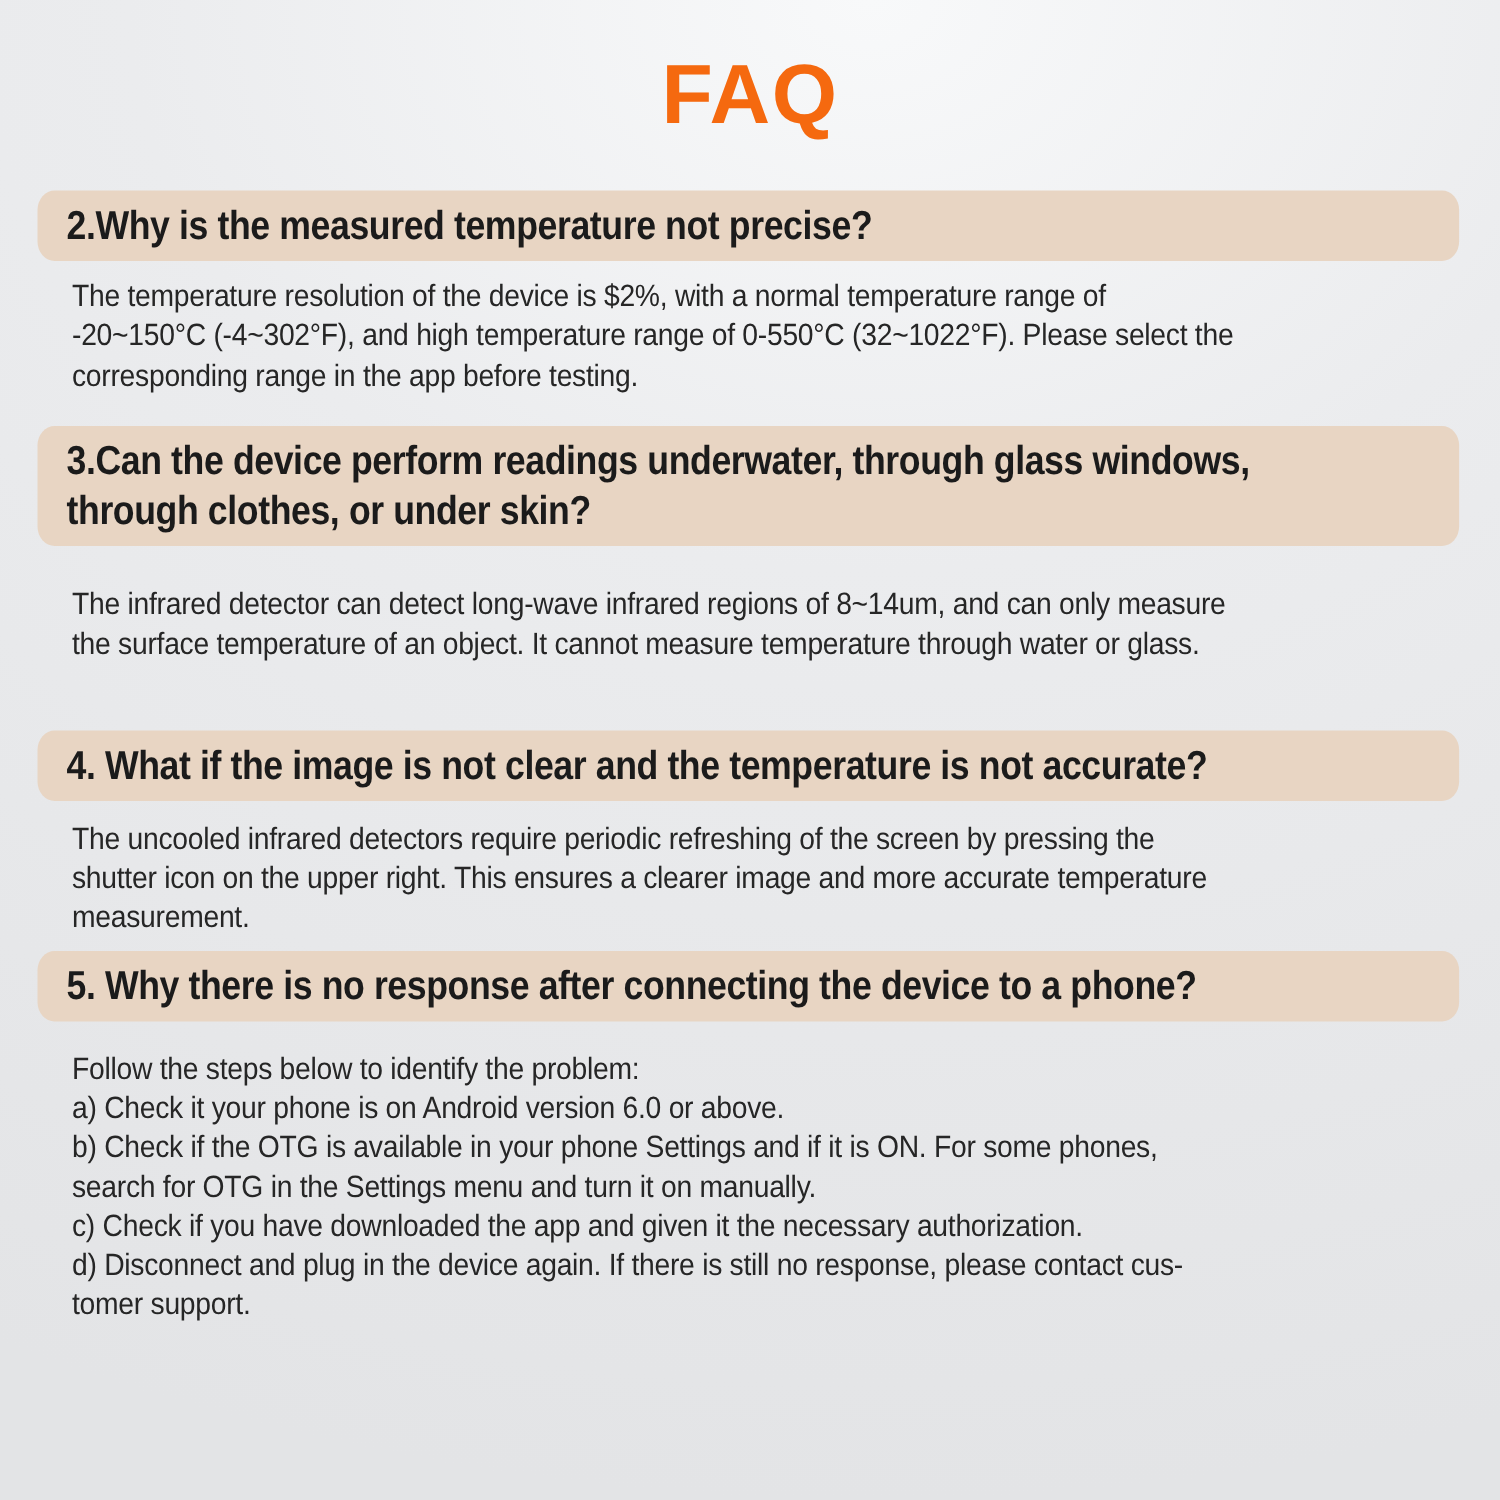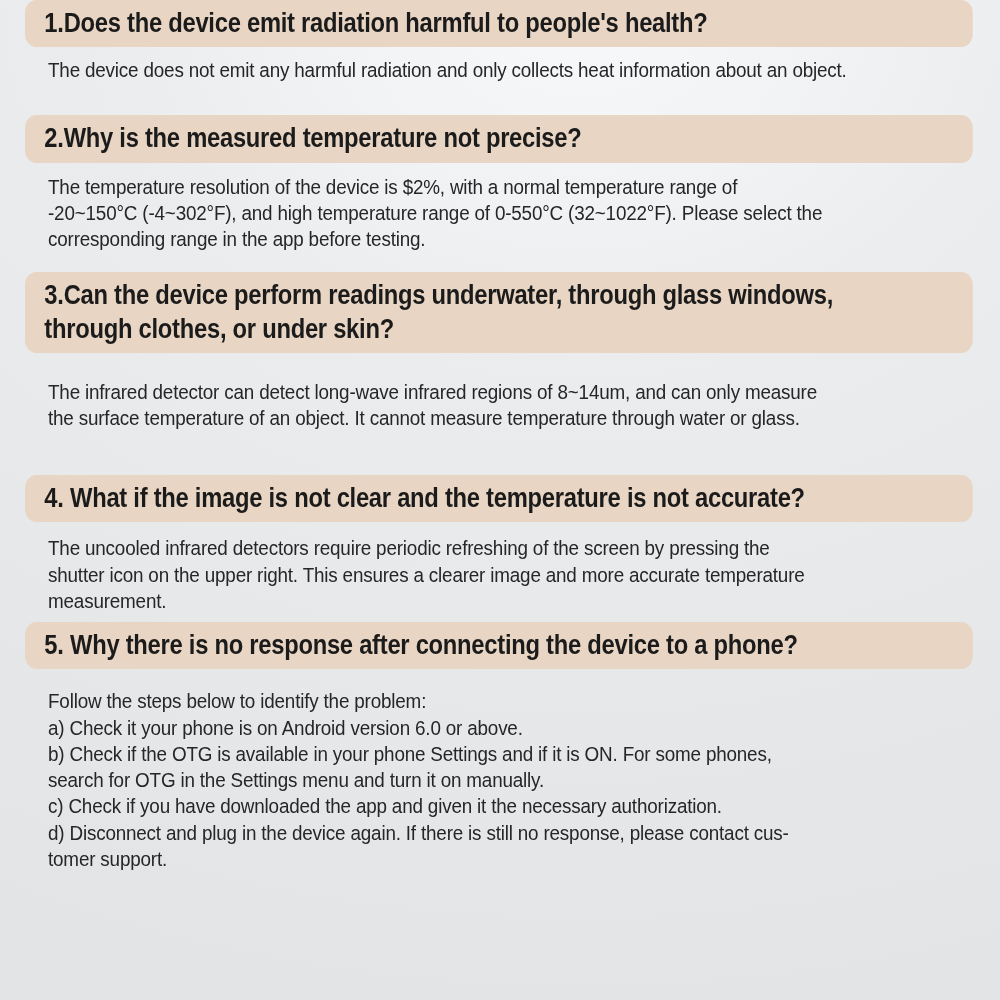--- a/index.html
+++ b/index.html
@@ -56,25 +56,22 @@
   .q4 { margin-top: 44px; }
   .a4 { margin-top: 13px; }
   .q5 { margin-top: 8px; }
   .a5 { margin-top: 19px; }
 </style>
 </head>
 <body>
 
 <div>
 
+  <h1 class="faq-title">FAQ</h1>
 
-  <div>
-    <div class="q-bar q1">1.Does the device emit radiation harmful to people's health?</div>
-    <div class="answer a1">The device does not emit any harmful radiation and only collects heat information about an object.</div>
-  </div>
 
   <div>
     <div class="q-bar q2">2.Why is the measured temperature not precise?</div>
     <div class="answer a2">The temperature resolution of the device is $2%, with a normal temperature range of
 -20~150°C (-4~302°F), and high temperature range of 0-550°C (32~1022°F). Please select the
 corresponding range in the app before testing.</div>
   </div>
 
   <div>
     <div class="q-bar q3">3.Can the device perform readings underwater, through glass windows,

